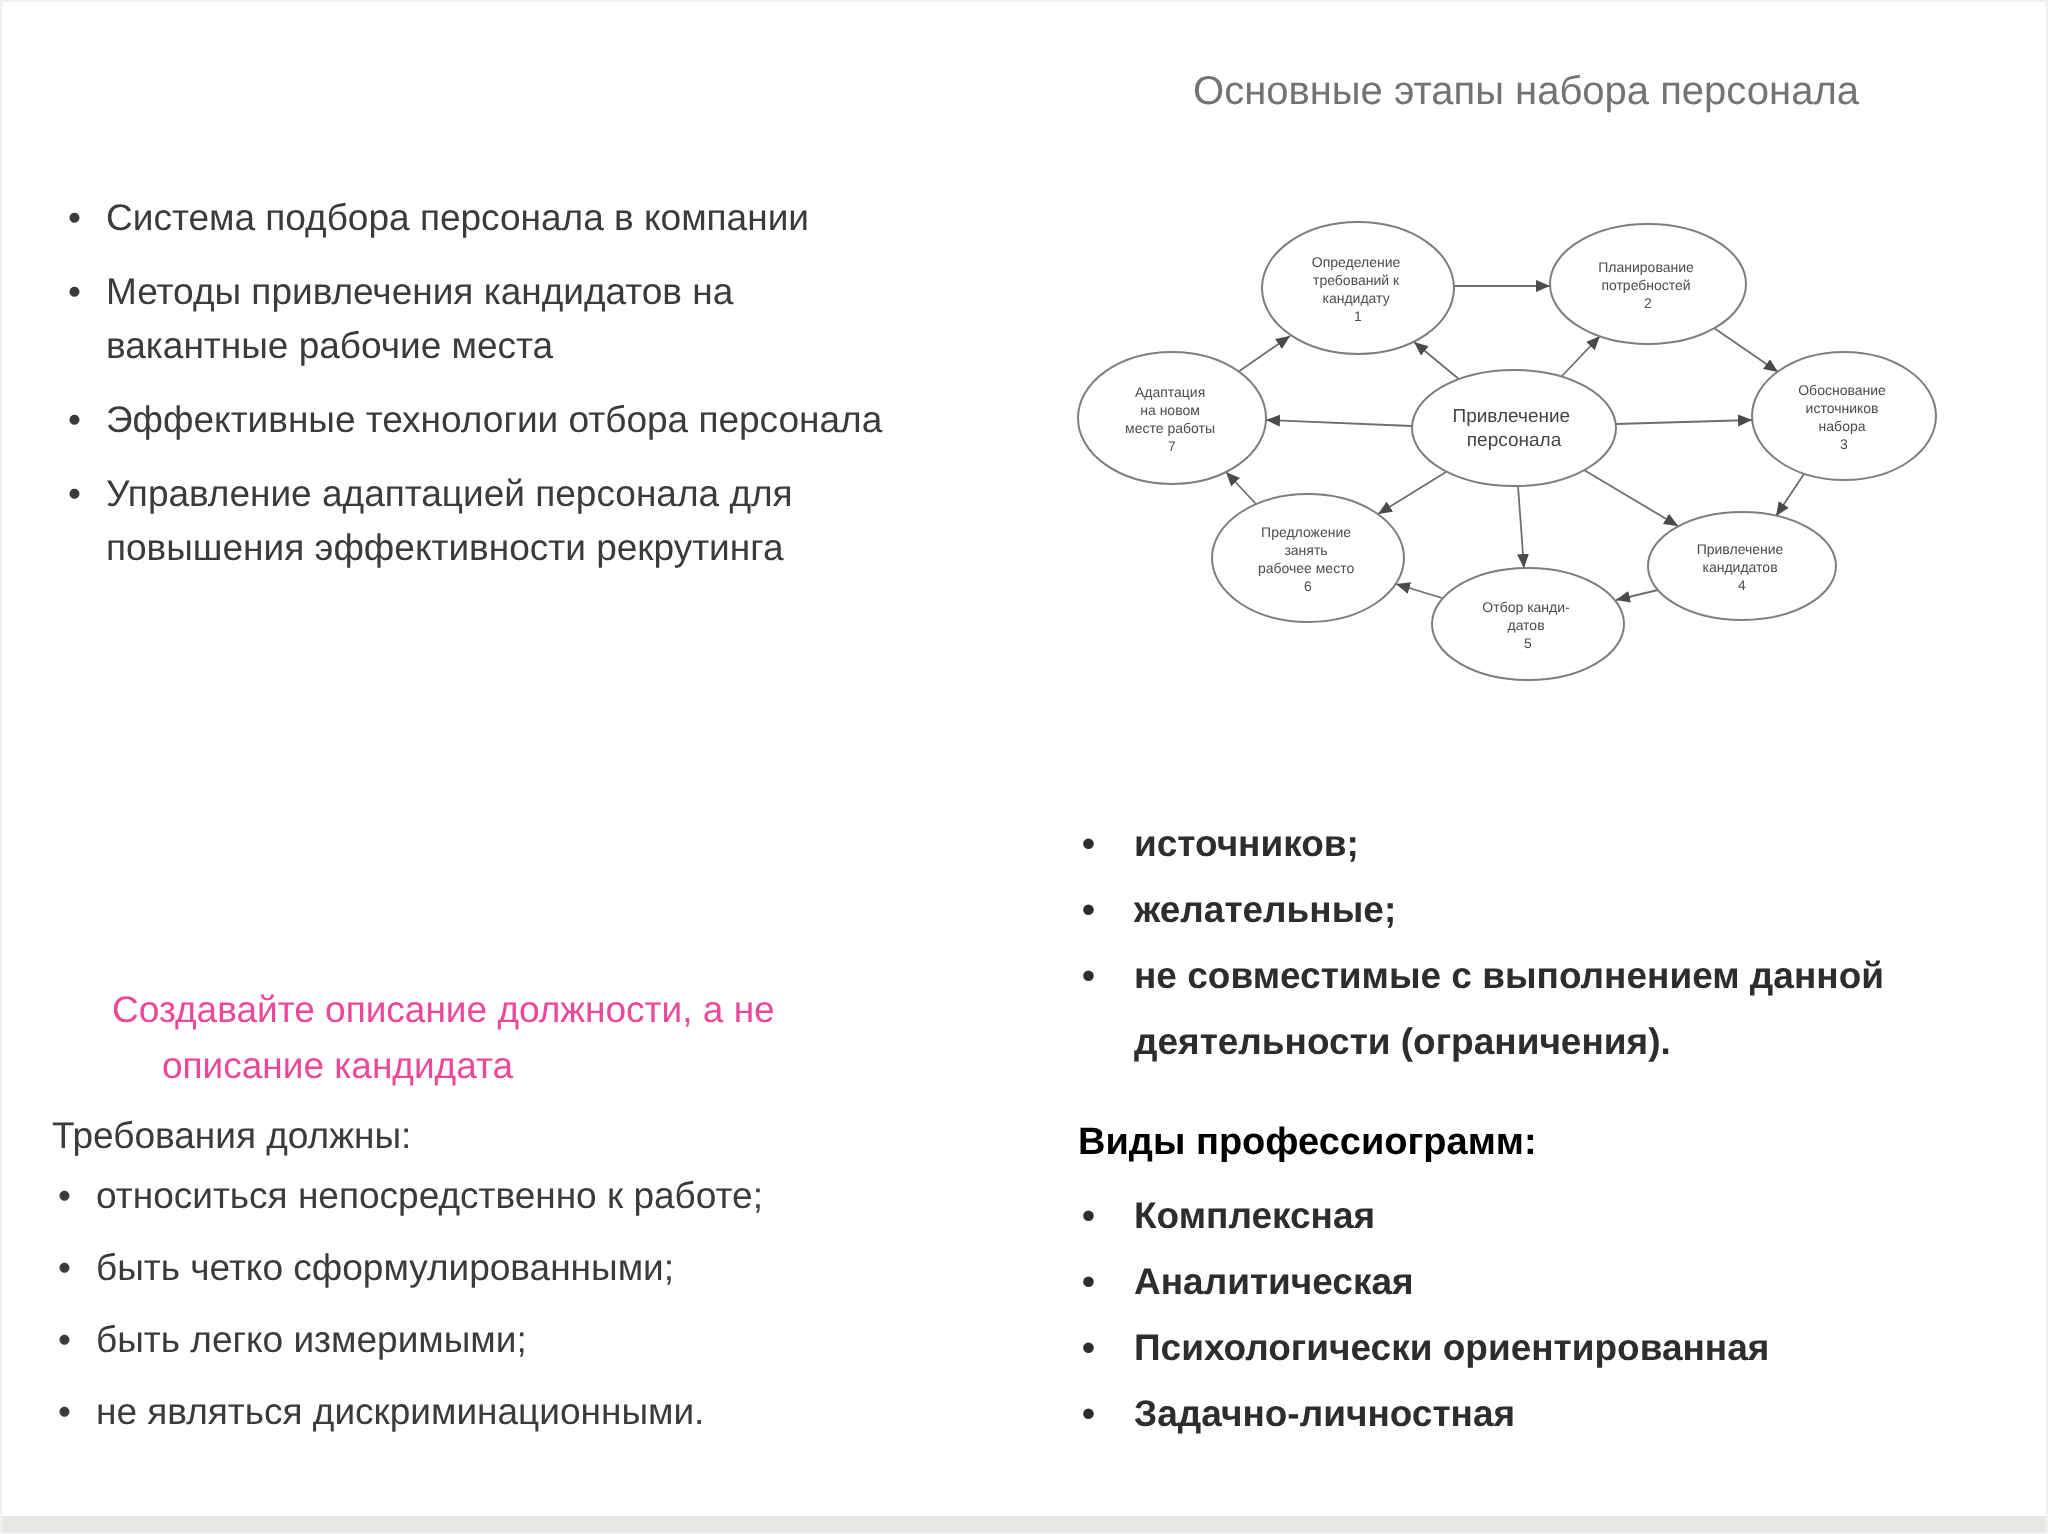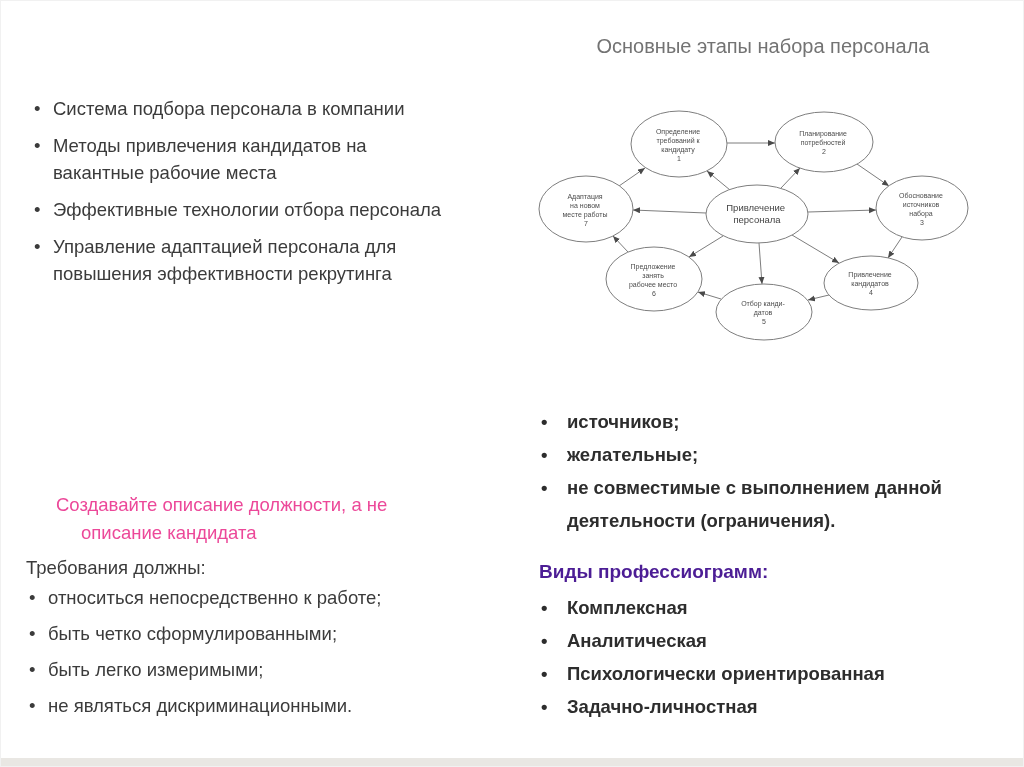--- a/index.html
+++ b/index.html
@@ -61,21 +61,21 @@
     font-size:19px; font-weight:bold; color:#2d2d2d;
   }
   .groups-list {
     position:absolute; left:540px; top:404px; width:440px;
     font-weight:bold; font-size:18.5px; line-height:33px; color:#2d2d2d;
   }
   .groups-list .b, .profiles-list .b { width:26px; }
 
   .profiles-heading {
     position:absolute; left:538px; top:560px;
-    font-size:19px; font-weight:bold; color:#4c1d95;
+    font-size:19px; font-weight:bold; color:#000000;
   }
   .profiles-list {
     position:absolute; left:540px; top:590px; width:440px;
     font-weight:bold; font-size:18.5px; line-height:33px; color:#2d2d2d;
   }
 
   .diagram { position:absolute; left:530px; top:98px; width:470px; height:252px; }
   .diagram ellipse { fill:#ffffff; stroke:#7e7e7e; stroke-width:1; }
   .diagram line { stroke:#6e6e6e; stroke-width:0.9; }
   .diagram text {

